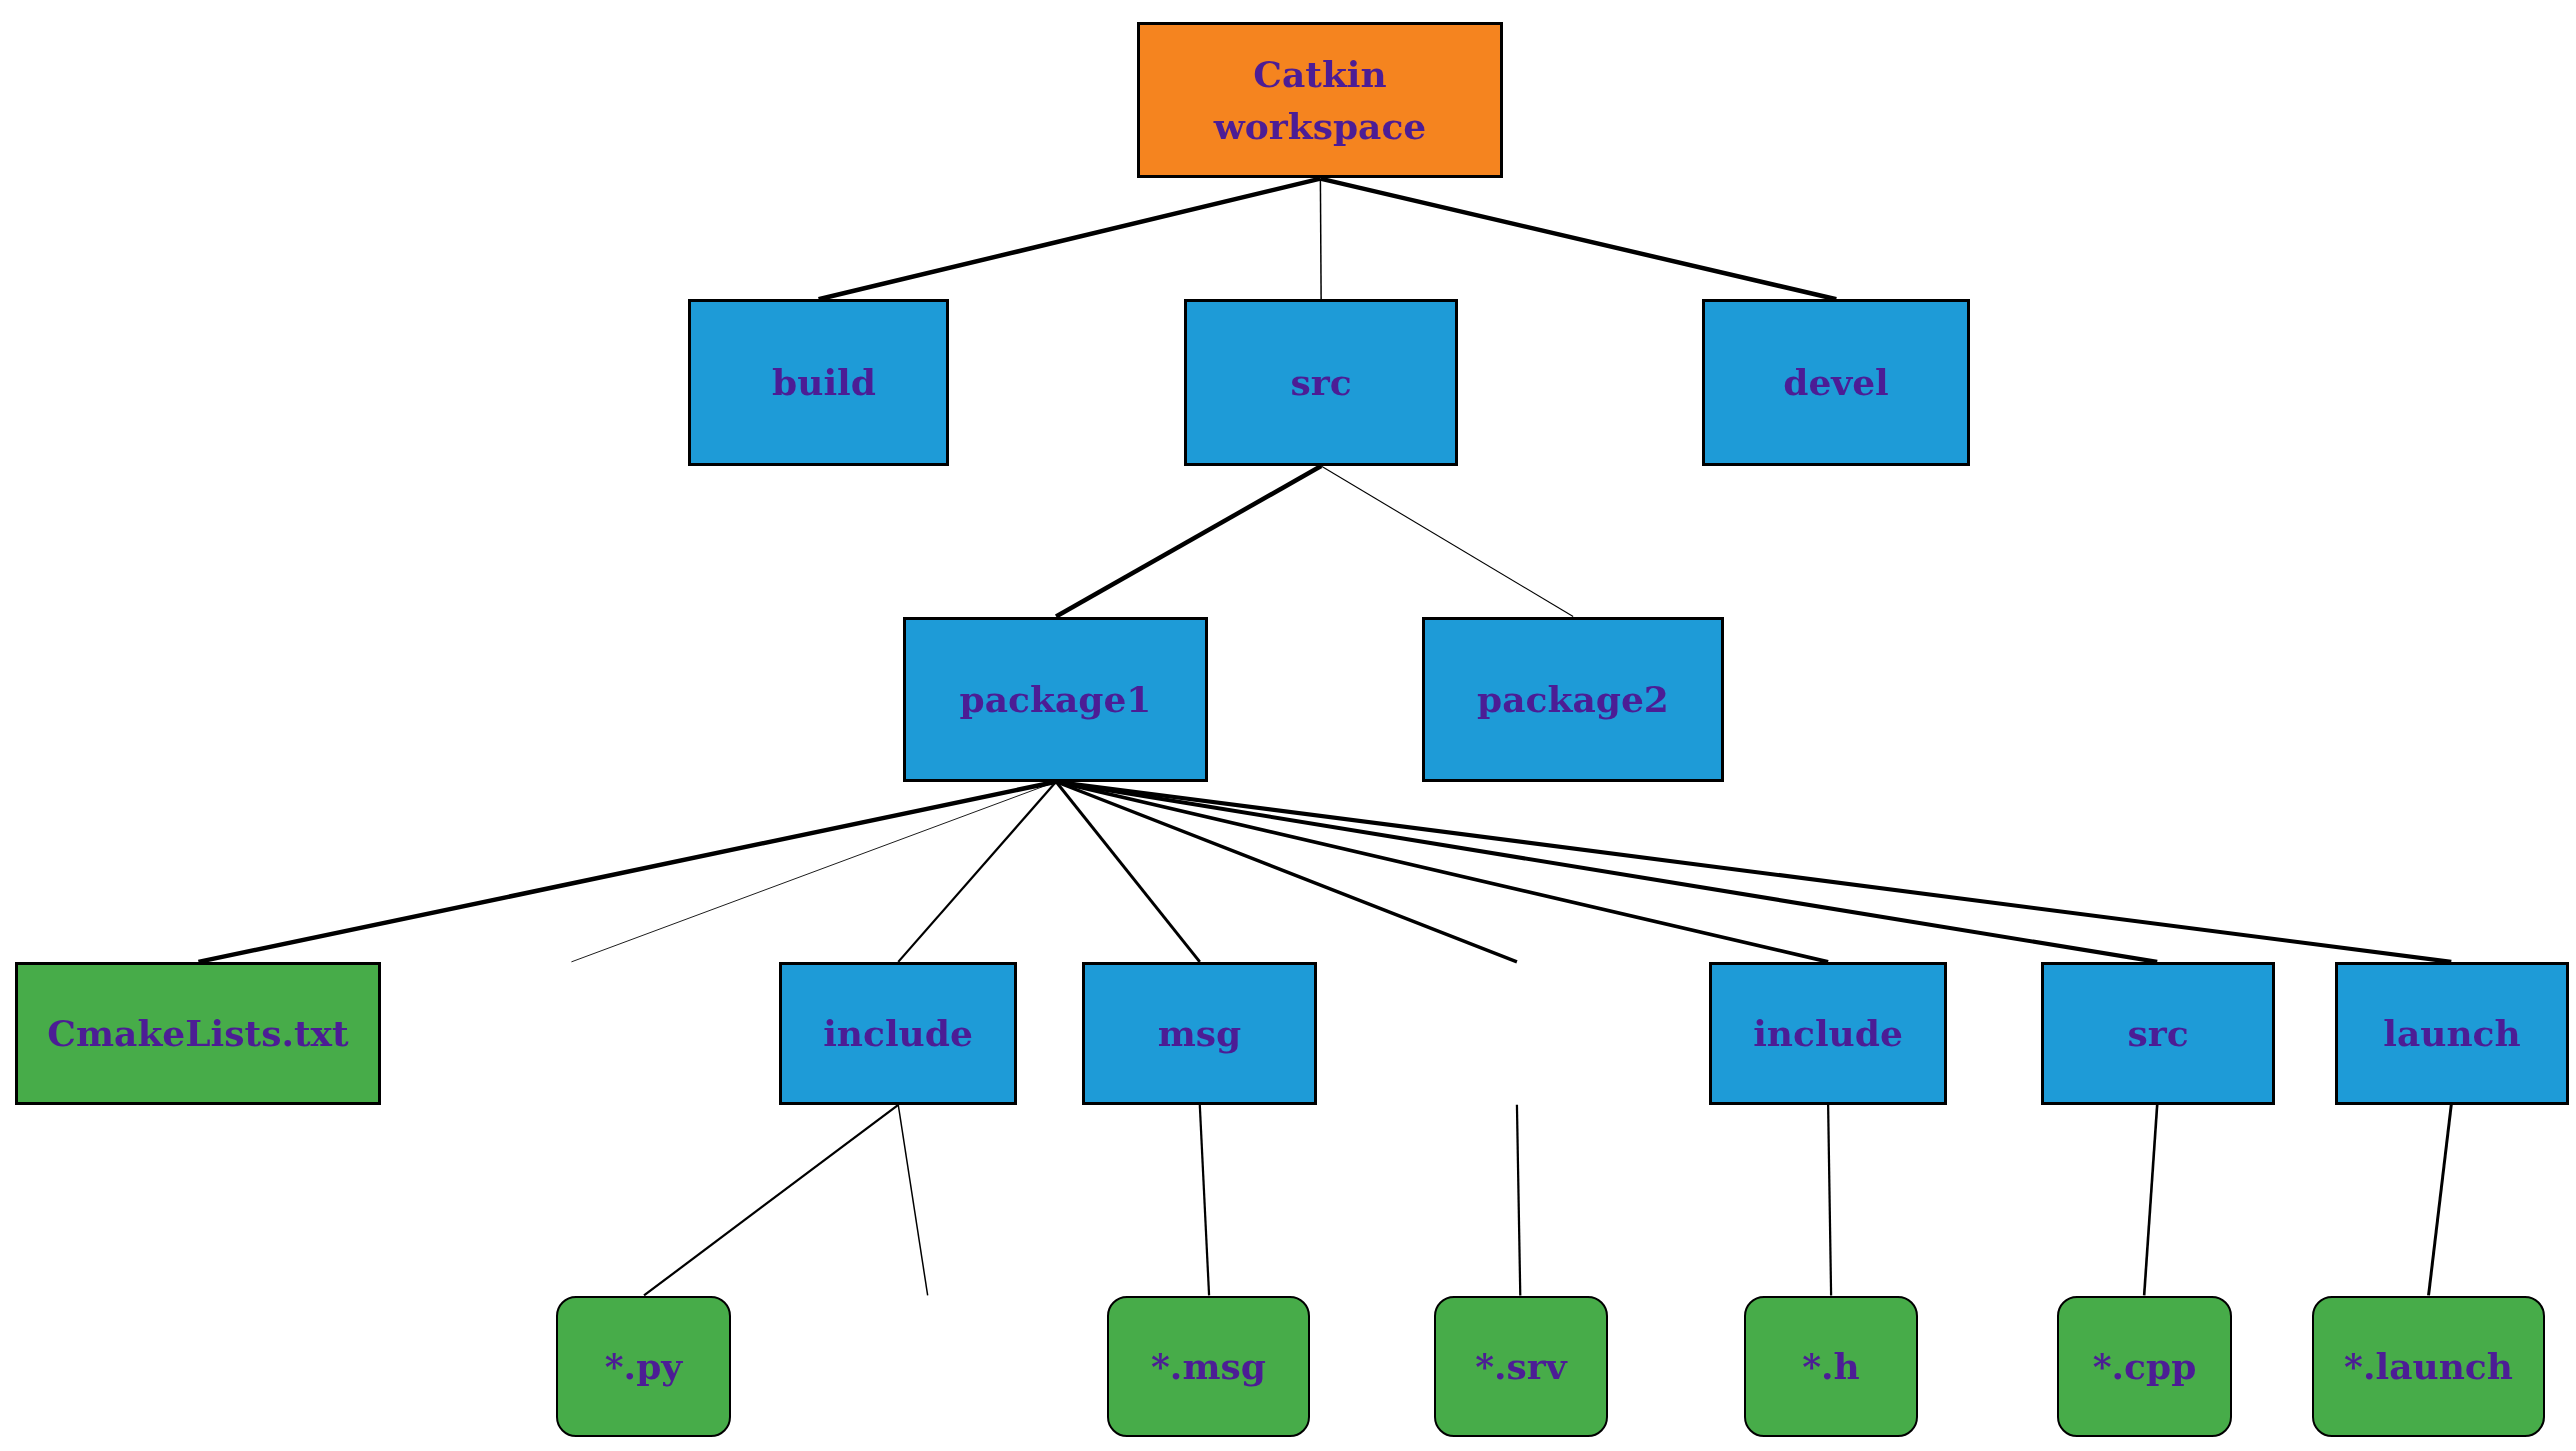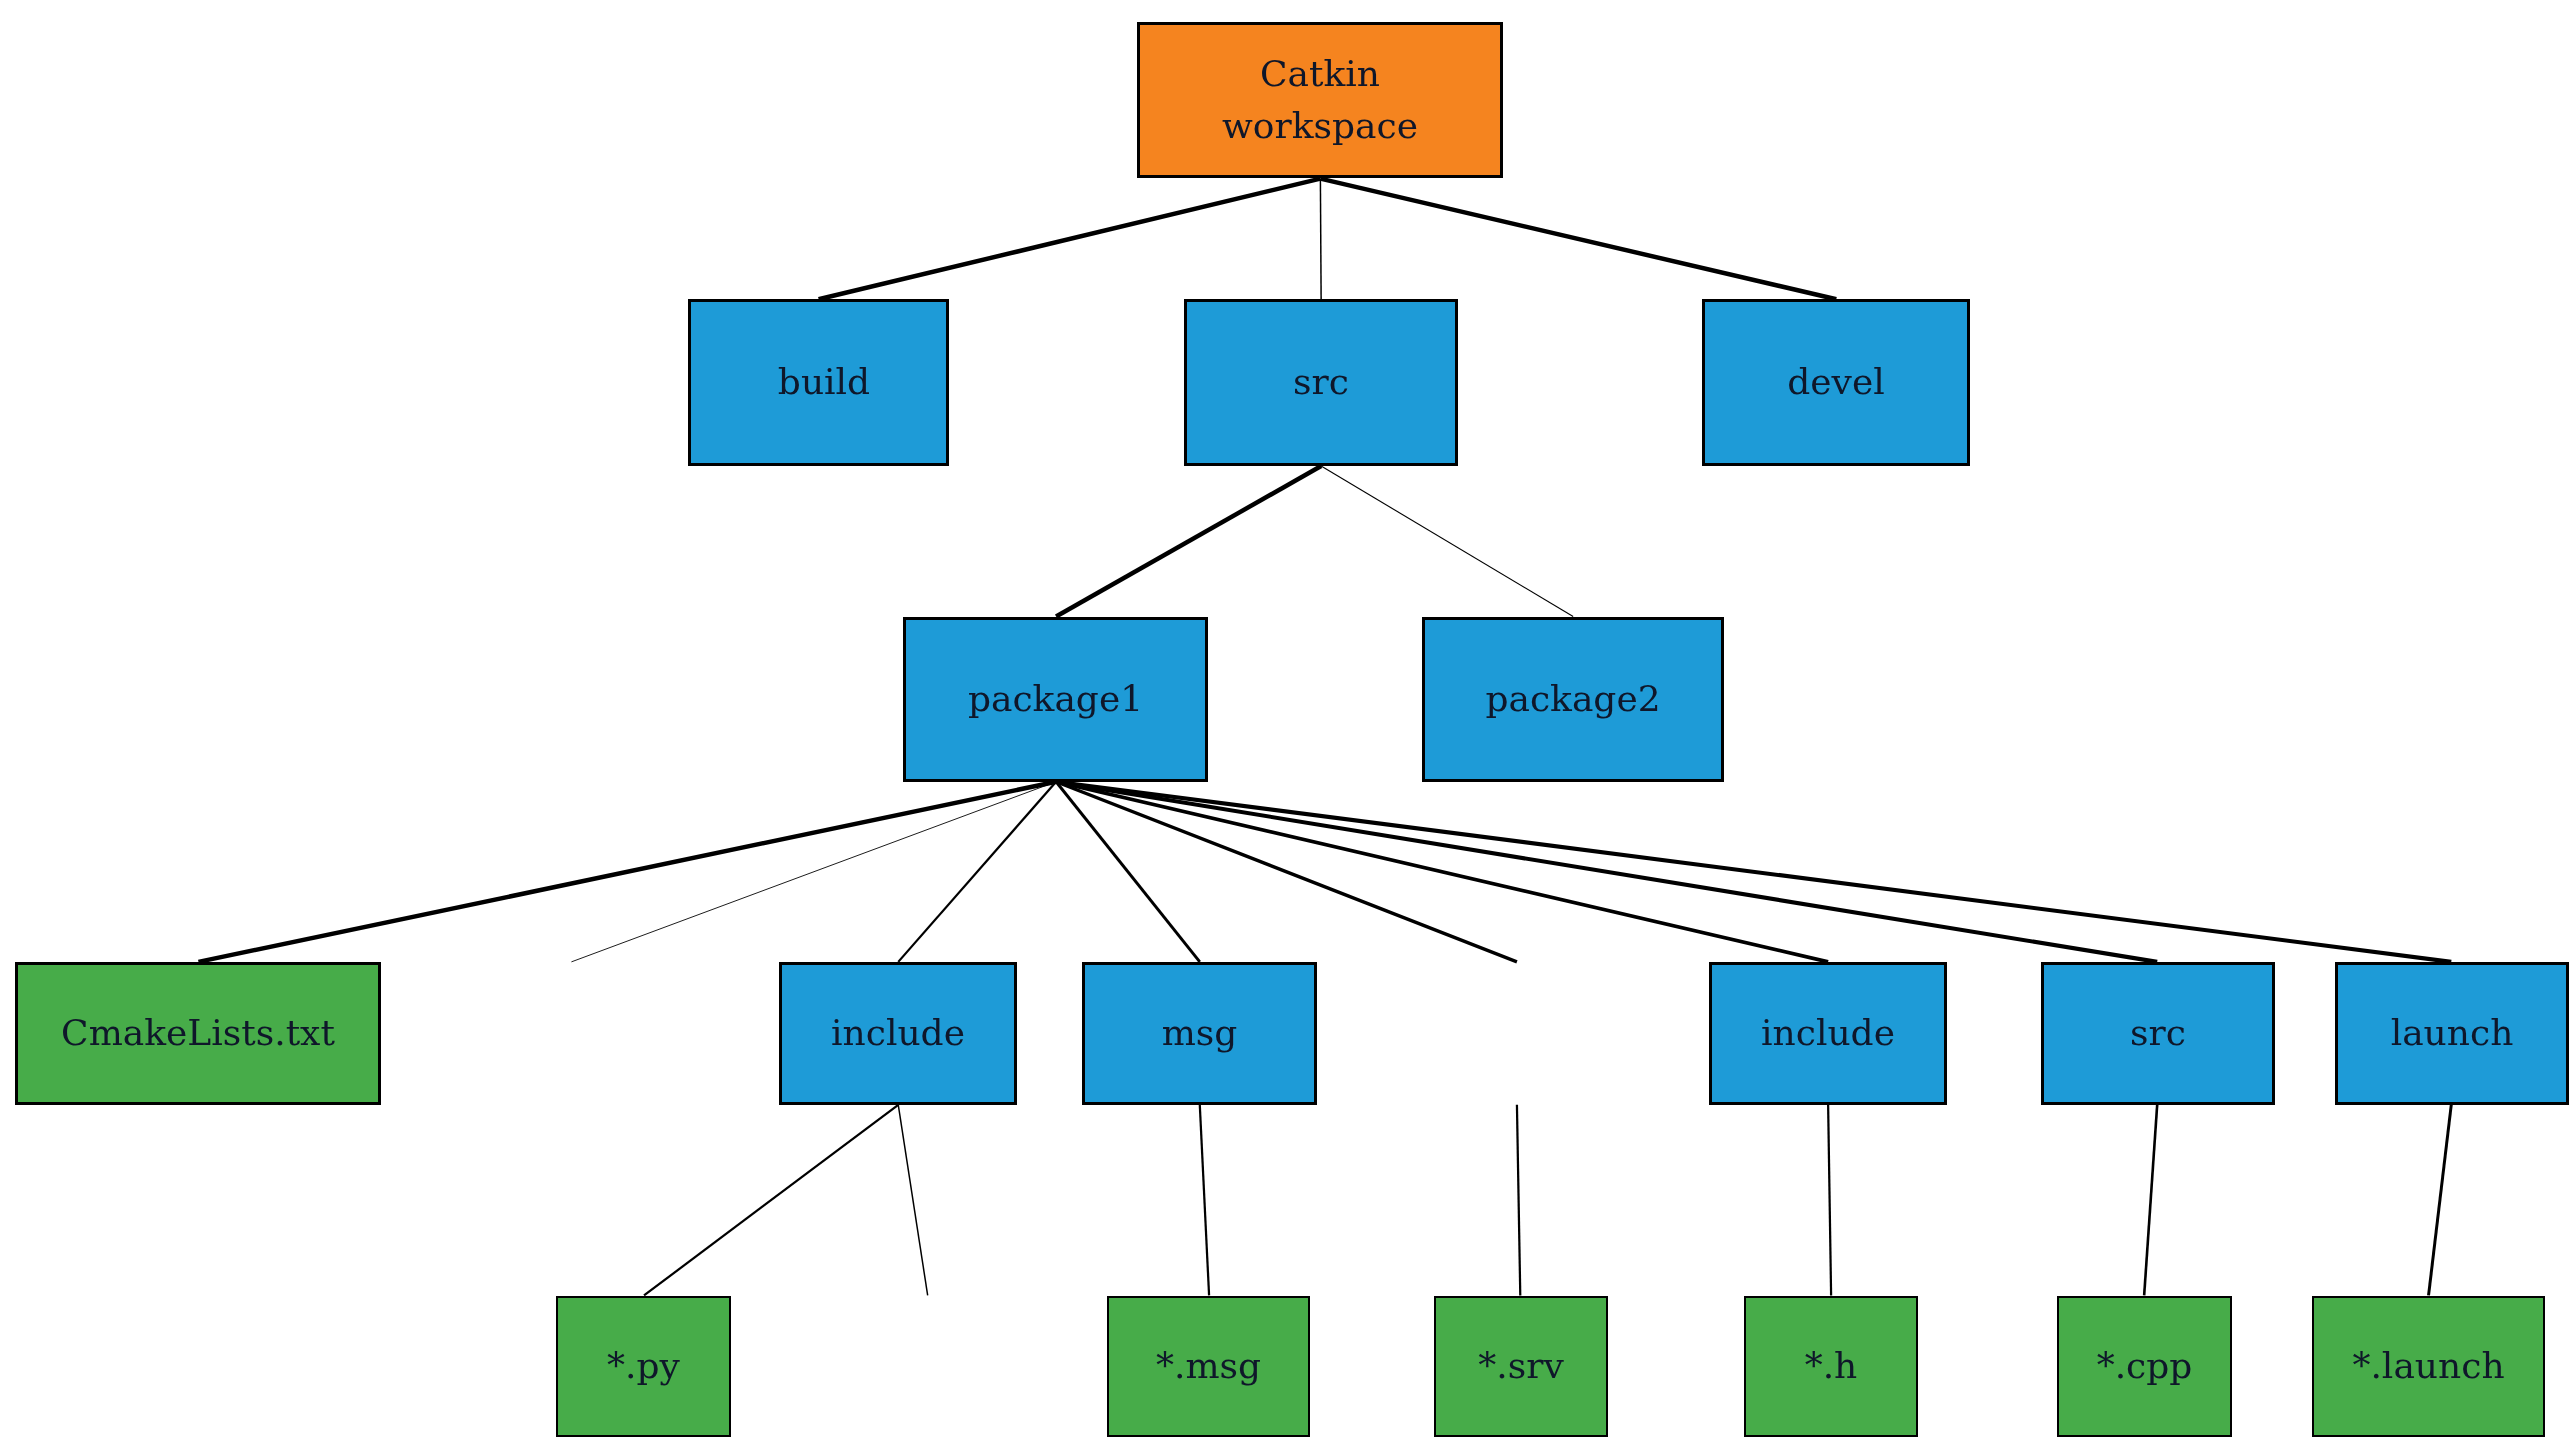--- a/index.html
+++ b/index.html
@@ -17,31 +17,31 @@
     width: 2576px; height: 1451px;
     z-index: 1;
   }
   .node {
     position: absolute;
     box-sizing: border-box;
     display: flex;
     align-items: center;
     justify-content: center;
     text-align: center;
-    font-weight: normal;
+    font-weight: bold;
     font-size: 36px;
     line-height: 1.45;
-    color: #0f172a;
+    color: #4c1d95;
     border-style: solid;
     border-color: var(--c-border, #000000);
     z-index: 2;
   }
   .lvl-a { border-width: 3.7px; }   
   .lvl-b { border-width: 3px; }   
-  .lvl-c { border-width: 2.2px; }   
+  .lvl-c { border-width: 2.2px; border-radius: 20px; }   
   .type-root   { background: var(--c-root,   #F5841F); }
   .type-folder { background: var(--c-folder, #1E9BD7); }
   .type-file   { background: var(--c-file,   #47AC49); }
   .narrow { padding: 0 54px; }    
 </style>
 </head>
 <body>
 
 <div id="stage">
 

